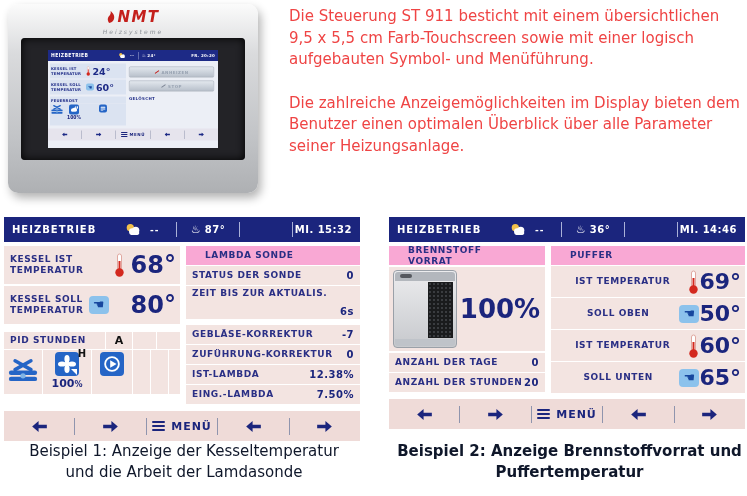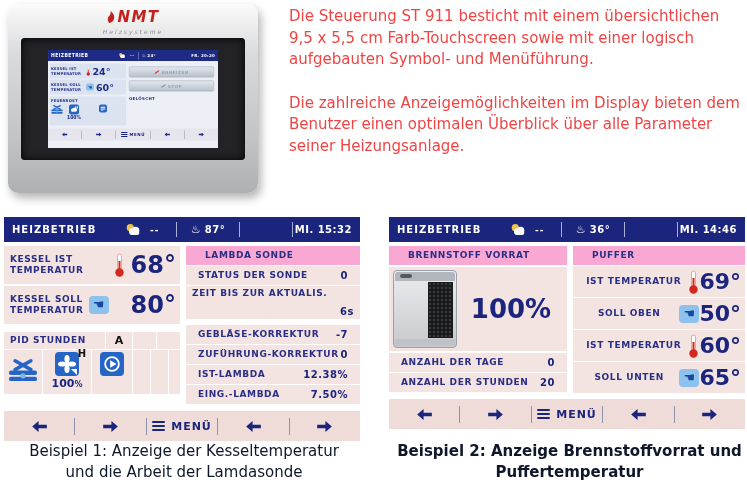--- a/index.html
+++ b/index.html
@@ -78,21 +78,21 @@
   .c-sm{width:23px;}
   .icons-row{margin-top:1px;}
   .icons-row .cell{height:42px;display:flex;flex-direction:column;align-items:center;justify-content:flex-start;padding-top:2px;}
   .fan-box{position:relative;width:24px;height:24px;border-radius:4px;background:#2565c6;}
   .fan-h{position:absolute;top:-4px;right:-7px;font-size:10px;font-weight:bold;color:#111;}
   .fan-pct{font-size:11px;font-weight:bold;color:#1b257d;margin-top:1px;}
   .fan-pct .pct{font-size:8px;}
   .pump-box{width:24px;height:24px;border-radius:4px;background:#2565c6;display:flex;align-items:center;justify-content:center;}
 
   .trow{background:#f3e4e1;height:19px;display:flex;align-items:center;
-        justify-content:space-between;padding:0 12px;margin-bottom:1px;}
+        justify-content:space-between;padding:0 6px;margin-bottom:1px;}
   .trow2{background:#f3e4e1;height:29px;display:flex;flex-direction:column;
          justify-content:space-between;padding:2px 6px;margin-bottom:6px;}
   .trow2 .smval{align-self:flex-end;}
 
   .navbar{height:30px;background:#efdbd8;display:flex;align-items:center;margin-top:6px;}
   .nav-item{flex:1;display:flex;align-items:center;justify-content:center;gap:6px;height:100%;}
   .nav-sep{width:1px;height:17px;background:#8f94ad;}
   .burger{display:flex;flex-direction:column;gap:2px;}
   .burger i{display:block;width:13px;height:2px;background:#1b257d;border-radius:1px;}
   .menu-word{font-size:11px;font-weight:bold;color:#1b257d;letter-spacing:1px;}
@@ -437,21 +437,21 @@
         <span class="hot-glyph">♨</span>
         <span class="sh-temp">36°</span>
       </span>
       <span class="sh-sep"></span>
       <span class="sh-gap"></span>
       <span class="sh-sep"></span>
       <span class="sh-clock">MI. 14:46</span>
     </div>
 
     <div class="shot-body">
-      <div class="colL" style="width:178px;">
+      <div class="colL" style="width:156px;">
         <div class="title-row">
             <span class="lbl">BRENNSTOFF VORRAT</span>
           </div>
         <div class="fuel-panel">
           <div class="boiler">
             <div class="boiler-top"></div>
               <div class="boiler-led"></div>
             <div class="boiler-right"></div>
               <div class="boiler-bot"></div>
           </div>

